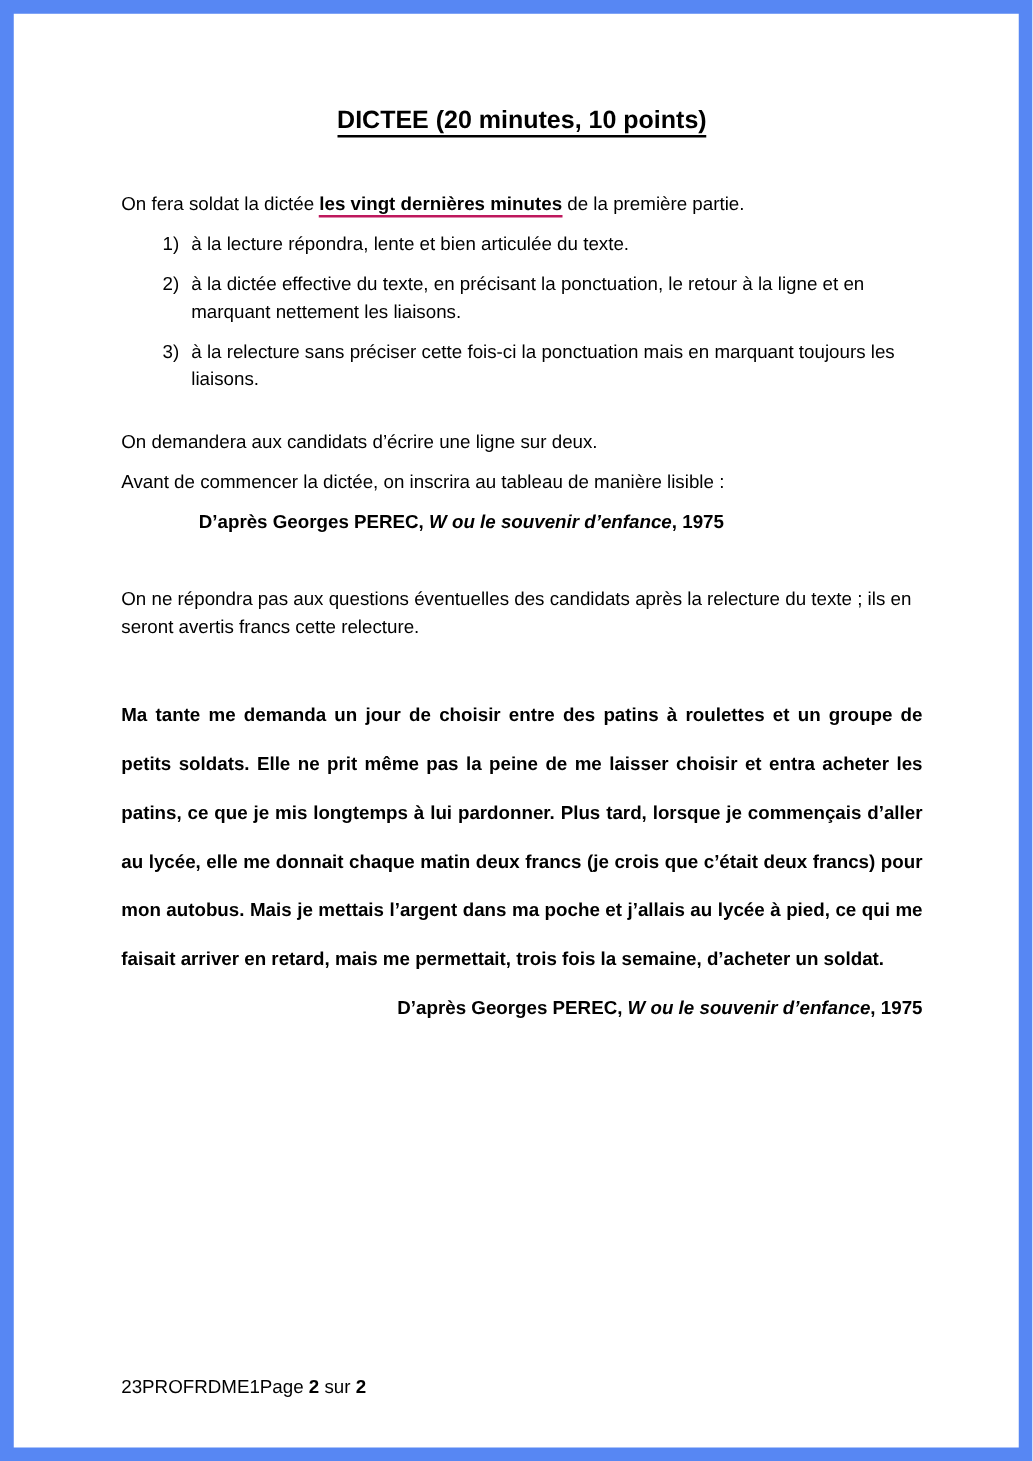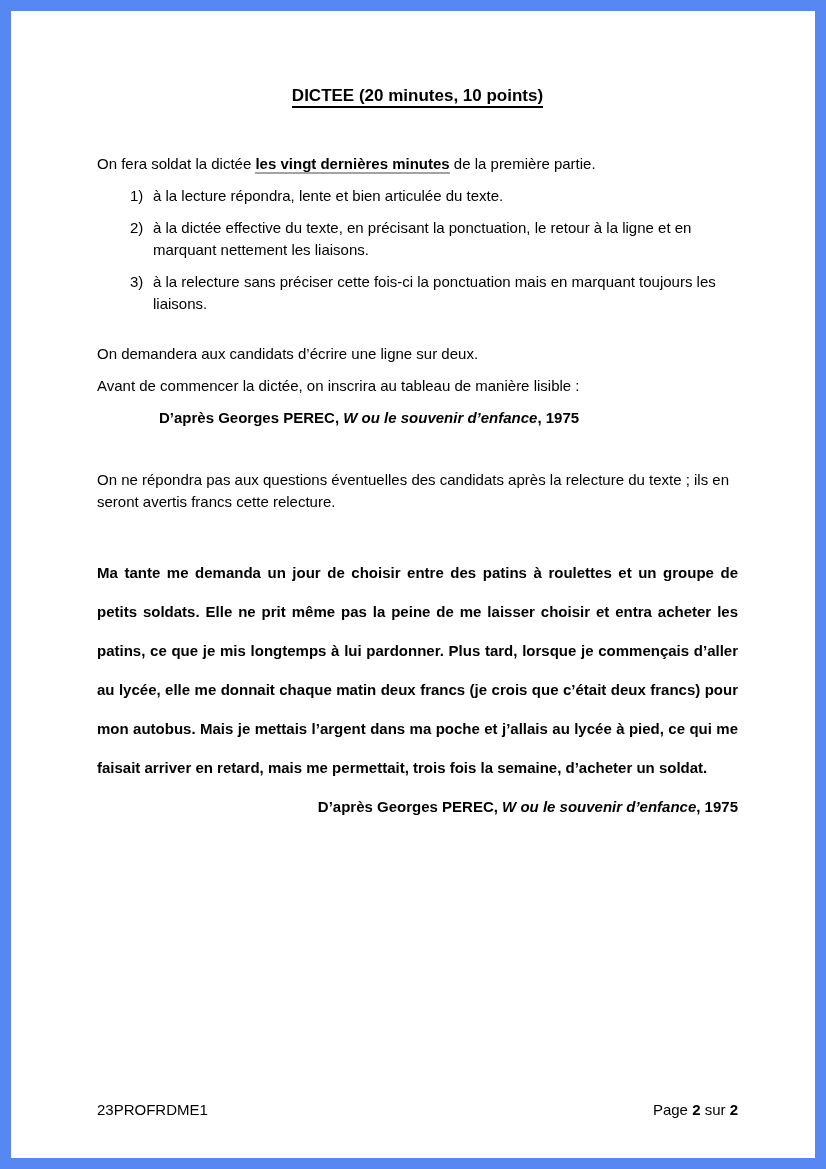--- a/index.html
+++ b/index.html
@@ -19,32 +19,32 @@
     overflow: hidden;
   }
   .content {
     padding: 74px 77px 0 86px;
     font-size: 15px;
     line-height: 22px;
   }
   .doc-title {
     text-align: center;
     font-weight: bold;
-    font-size: 17px;
+    font-size: 20px;
     margin: 0 0 46px 0;
   }
   .doc-title .u-strong {
     border-bottom: 2px solid #000;
     padding-bottom: 1px;
   }
   p { margin: 0 0 10px 0; }
   .heading-underlined { text-decoration: underline; }
   .bold-underlined {
     font-weight: bold;
-    border-bottom: 2px solid #a3a3a3;
+    border-bottom: 2px solid #be185d;
     padding-bottom: 0px;
   }
   .bold { font-weight: bold; }
   .italic { font-style: italic; }
   .olist { margin: 0 0 10px 0; }
   .olist-item {
     display: flex;
     margin: 0 0 10px 0;
     padding-left: 33px;
   }
@@ -70,24 +70,22 @@
     font-weight: bold;
     text-align: right;
     margin: 9px 0 0 0;
   }
   .footer {
     position: absolute;
     left: 86px;
     right: 77px;
     bottom: 38px;
     display: flex;
-    justify-content: space-between;
     font-size: 15px;
     line-height: 20px;
-    gap: 36px;
   }
 </style>
 </head>
 <body>
 
 <div class="frame">
   <div class="content">
 
     <div class="doc-title">
       <span class="u-strong">DICTEE (20 minutes, 10 points)</span>

